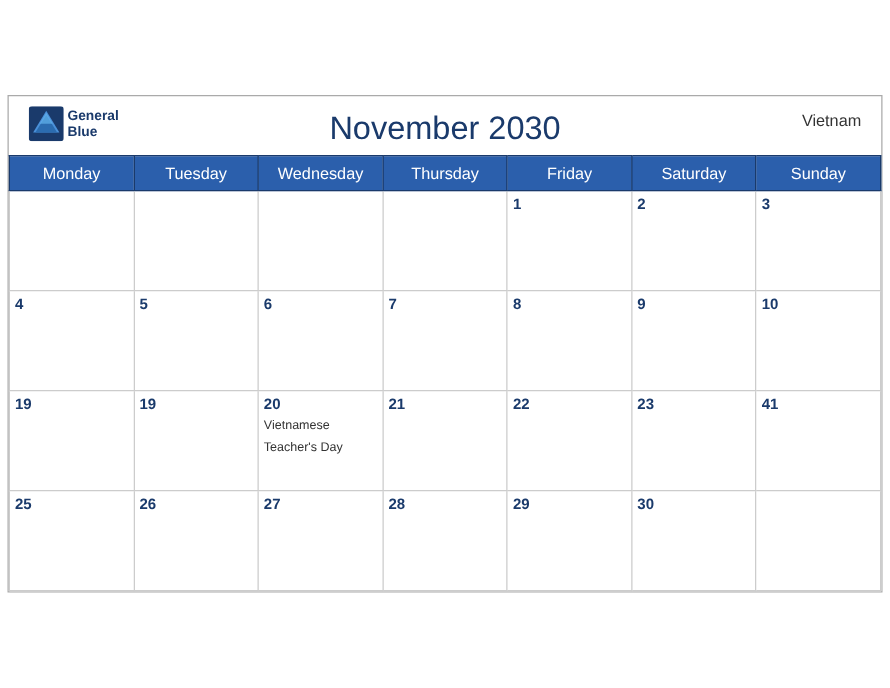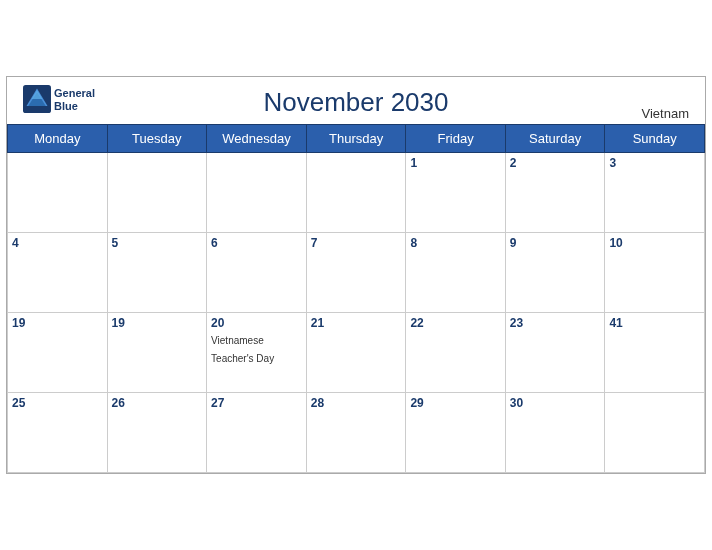--- a/index.html
+++ b/index.html
@@ -44,21 +44,21 @@
     }
     .month-title {
       font-size: 26px;
       color: #1a3a6b;
       font-weight: normal;
       text-align: left;
     }
     .country-label {
       position: absolute;
       right: 16px;
-      top: 29px;
+      top: 12px;
       font-size: 13px;
       color: #333;
     }
     .calendar-grid {
       width: 100%;
       border-collapse: collapse;
       border-radius: 13px;
     }
     .calendar-grid th {
       background: #2b5fac;

